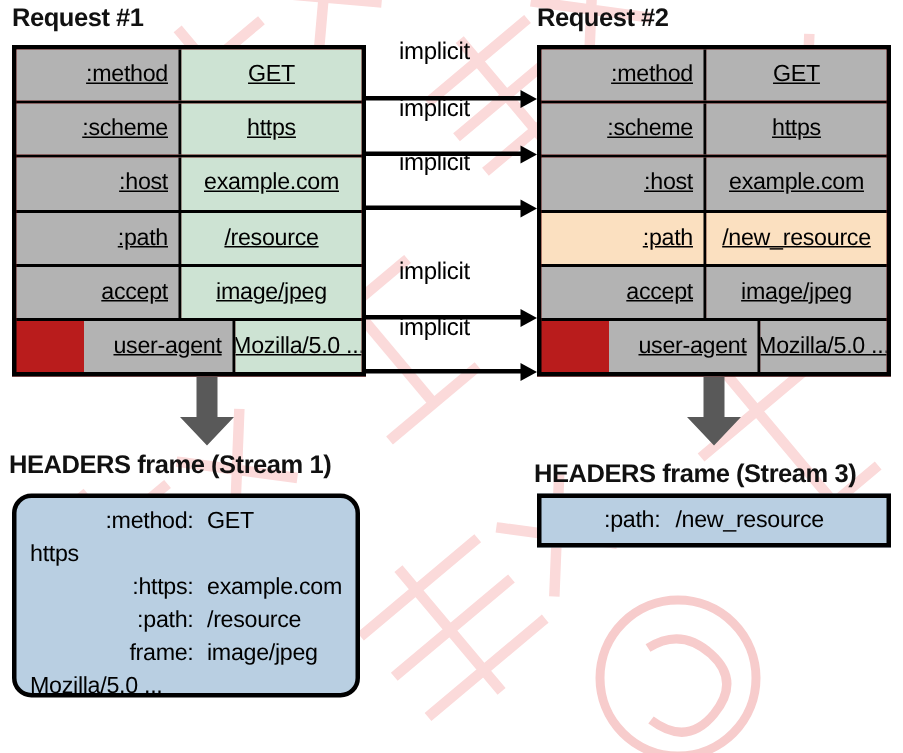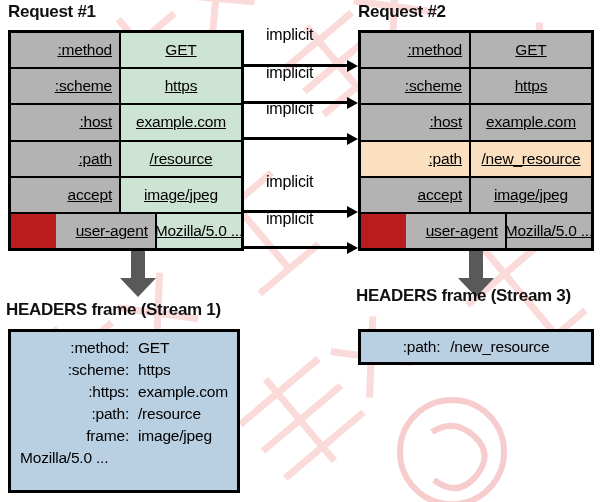--- a/index.html
+++ b/index.html
@@ -270,49 +270,48 @@
 <svg class="down-arrow" style="left:118px; top:251px;" width="40" height="47" viewBox="0 0 40 47">
   <polygon points="13,0 27,0 27,27 38,27 20,46 2,27 13,27" fill="#595959"></polygon>
 </svg>
 
 <svg class="down-arrow" style="left:456px; top:251px;" width="40" height="47" viewBox="0 0 40 47">
   <polygon points="13,0 27,0 27,27 38,27 20,46 2,27 13,27" fill="#595959"></polygon>
 </svg>
 
 <div class="caption" style="left:6px; top:300px;">HEADERS frame (Stream 1)</div>
 
-<div class="frame-box" id="frame-box-1" style="left:8px; top:329px; width:232px; height:164px;">
+<div class="frame-box" id="frame-box-1" style="left:8px; top:329px; width:232px; height:136px;border-radius:13px;">
     <div style="width: 100%;">
       <div class="frame-line">
         <span class="fk">:method:</span>
         <span class="fv">GET</span>
       </div>
       <div class="frame-line">
-        <span class="fk">:scheme:</span>
         <span class="fv">https</span>
       </div>
       <div class="frame-line">
         <span class="fk">:https:</span>
         <span class="fv">example.com</span>
       </div>
       <div class="frame-line">
         <span class="fk">:path:</span>
         <span class="fv">/resource</span>
       </div>
       <div class="frame-line">
         <span class="fk">frame:</span>
         <span class="fv">image/jpeg</span>
       </div>
       <div class="frame-line">
         <span class="fv">Mozilla/5.0 ...</span>
       </div>
     </div>
   </div>
 
-<div class="caption" style="left:356px; top:286px;">HEADERS frame (Stream 3)</div>
+<div class="caption" style="left:356px; top:306px;">HEADERS frame (Stream 3)</div>
 
 <div class="frame-box single" id="frame-box-2" style="left:358px; top:329px; width:236px; height:36px; display:flex; align-items:center; padding:0;">
     <div style="width: 100%;">
       <div class="frame-line">
         <span class="fk">:path:</span>
         <span class="fv">/new_resource</span>
       </div>
     </div>
   </div>
 

